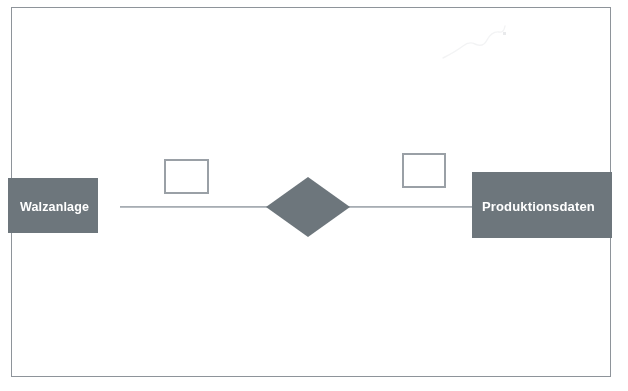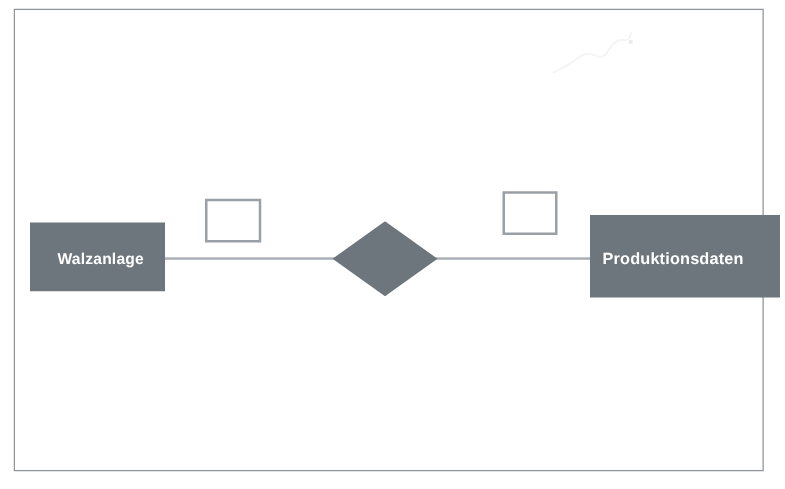--- a/index.html
+++ b/index.html
@@ -73,35 +73,35 @@
   .entity .entity-label {
     color: #ffffff;
     font-size: 12.5px;
     font-weight: bold;
     letter-spacing: 0.15px;
     white-space: nowrap;
     line-height: 1;
   }
 
   #entity-walzanlage {
-    left: 24px;
+    left: 8px;
     top: 178px;
-    width: 108px;
+    width: 90px;
     height: 55px;
     justify-content: flex-start;
-    padding-left: 22px;
+    padding-left: 12px;
   }
   #entity-walzanlage .entity-label {
     margin-top: 4px;
   }
 
   #entity-produktionsdaten {
     left: 472px;
     top: 172px;
-    width: 152px;
+    width: 140px;
     height: 66px;
     justify-content: flex-start;
     padding-left: 10px;
   }
   #entity-produktionsdaten .entity-label {
     font-size: 13px;
     margin-top: 2px;
   }
 
   

